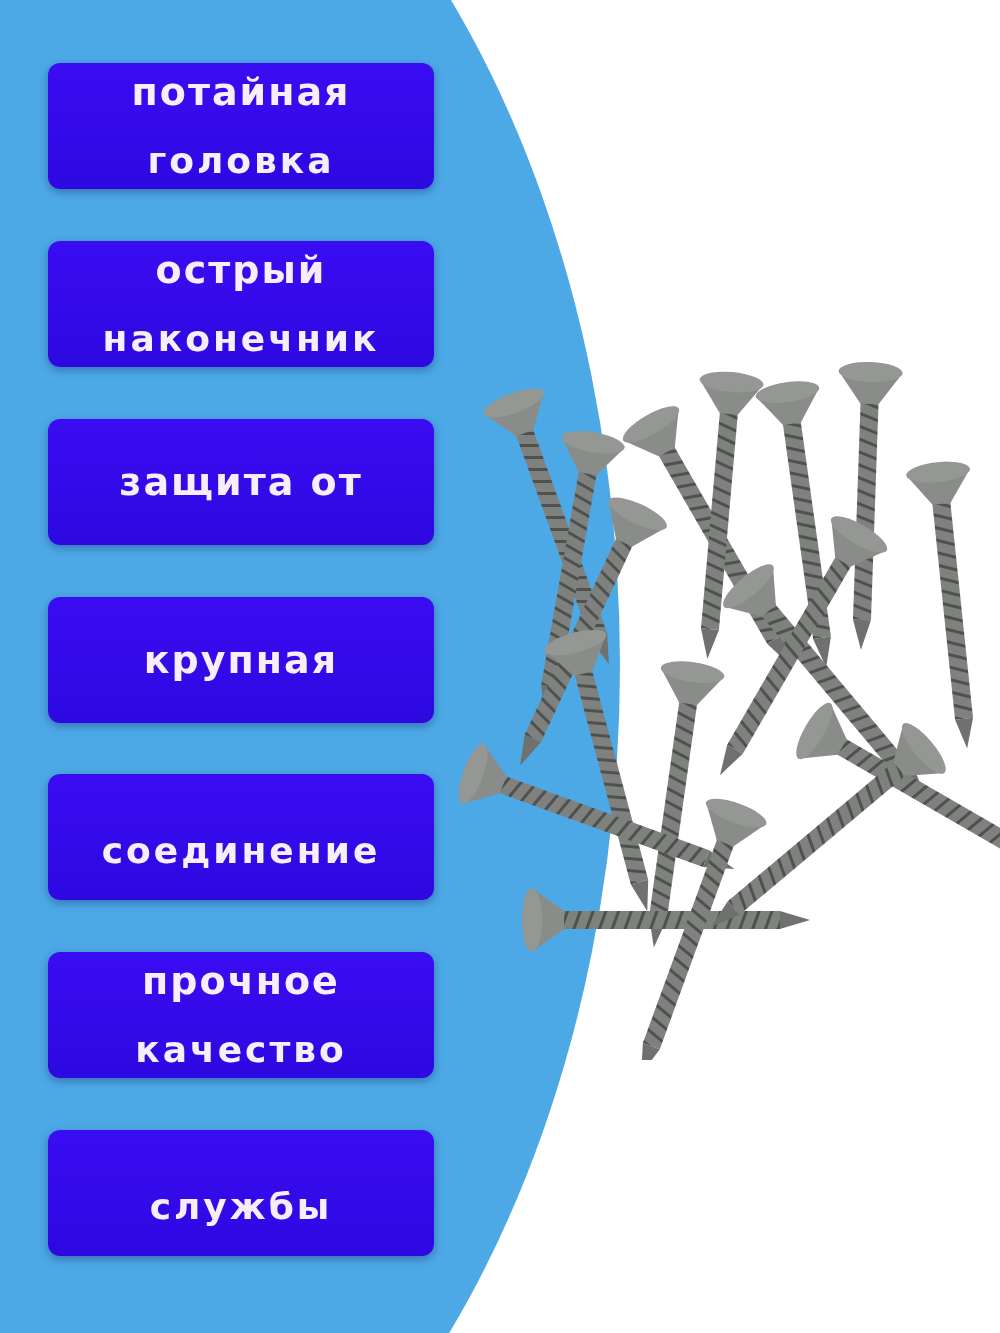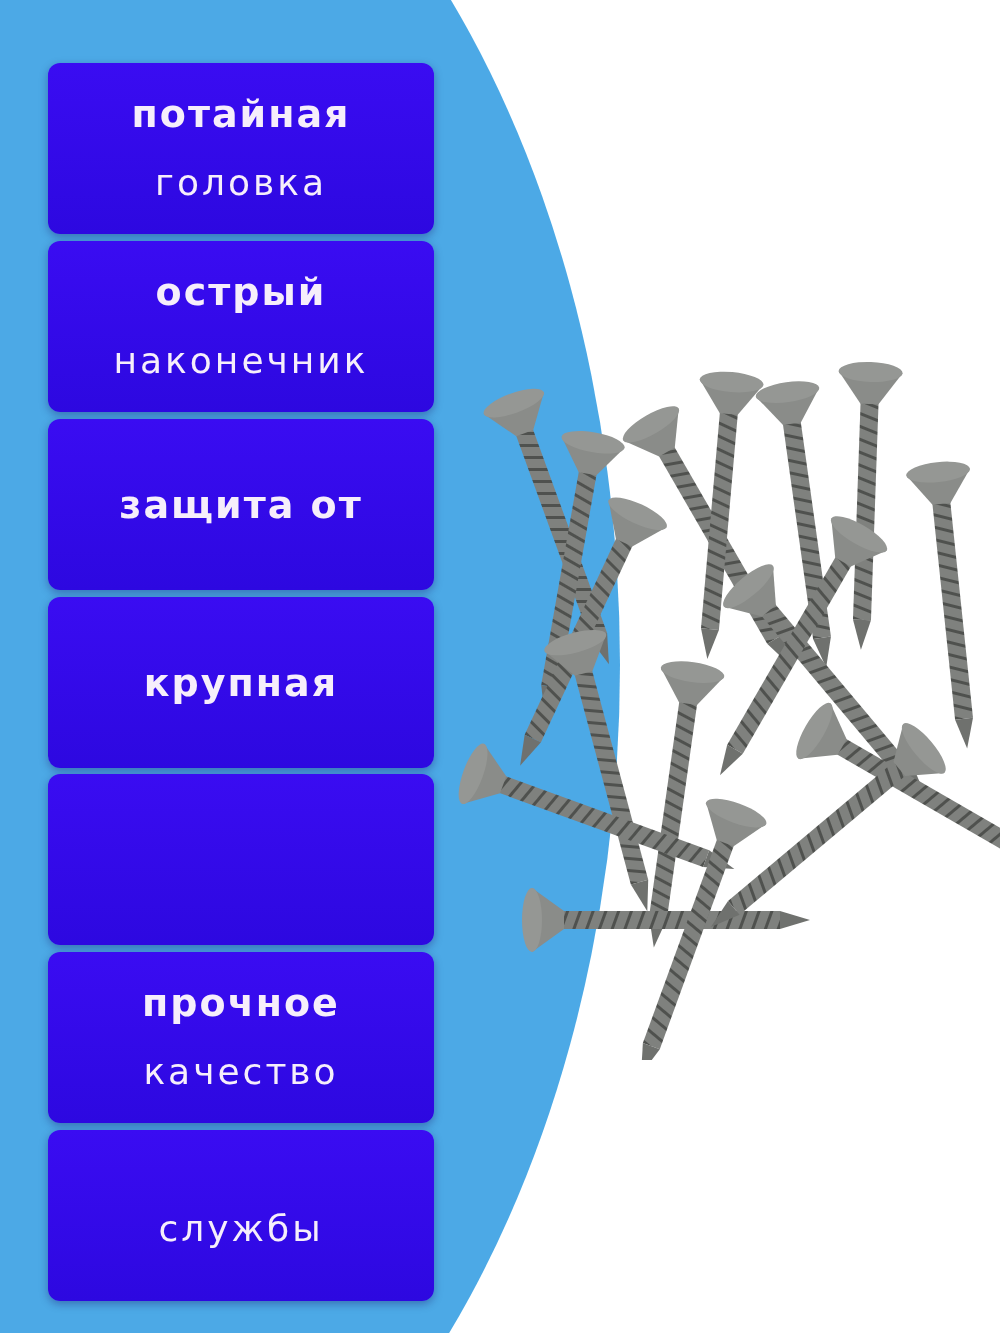--- a/index.html
+++ b/index.html
@@ -1,24 +1,24 @@
 <!DOCTYPE html>
 <html><head>
 <meta charset="utf-8">
 <style>
   html, body { margin:0; padding:0; }
   body { width:1000px; height:1333px; position:relative; overflow:hidden; background:#ffffff; font-family:"DejaVu Sans","Liberation Sans",sans-serif; }
   .blue-shape { position:absolute; left:-700px; top:-330px; width:1320px; height:1990px; border-radius:50%; background:#4ca9e6; }
-  .panel { position:absolute; left:48px; width:386px; height:171px; border-radius:12px;
+  .panel { position:absolute; left:48px; width:386px; height:126px; border-radius:12px;
     background:linear-gradient(180deg,#3a0cf2 0%,#2d08e0 100%);
     box-shadow:0 3px 8px rgba(20,10,90,0.35);
     display:flex; flex-direction:column; align-items:center; justify-content:center; color:#f6eefb; text-align:center; }
   .line1 { font-weight:bold; font-size:38px; letter-spacing:2px; line-height:42px; }
   .line1 .thin { font-weight:bold; }
-  .line2 { font-weight:normal; font-size:36px; letter-spacing:3px; line-height:42px;margin-top:27px; }
+  .line2 { font-weight:bold; font-size:36px; letter-spacing:3px; line-height:42px;margin-top:27px; }
   .screws { position:absolute; left:430px; top:360px; width:570px; height:700px; }
 </style>
 </head>
 <body>
 
 <div class="blue-shape"></div>
 
 <div class="panel" style="top:63px">
   <div class="line1"><span>потайная</span><span class="thin"></span></div>
   <div class="line2">головка</div>
@@ -31,20 +31,21 @@
 
 <div class="panel" style="top:419px">
   <div class="line1"><span>защита</span><span class="thin"> от</span></div>
 </div>
 
 <div class="panel" style="top:597px">
   <div class="line1"><span>крупная</span><span class="thin"></span></div>
 </div>
 
 <div class="panel" style="top:774px">
+  <div class="line2">соединение</div>
 </div>
 
 <div class="panel" style="top:952px">
   <div class="line1"><span>прочное</span><span class="thin"></span></div>
   <div class="line2">качество</div>
 </div>
 
 <div class="panel" style="top:1130px">
   <div class="line2">службы</div>
 </div>

